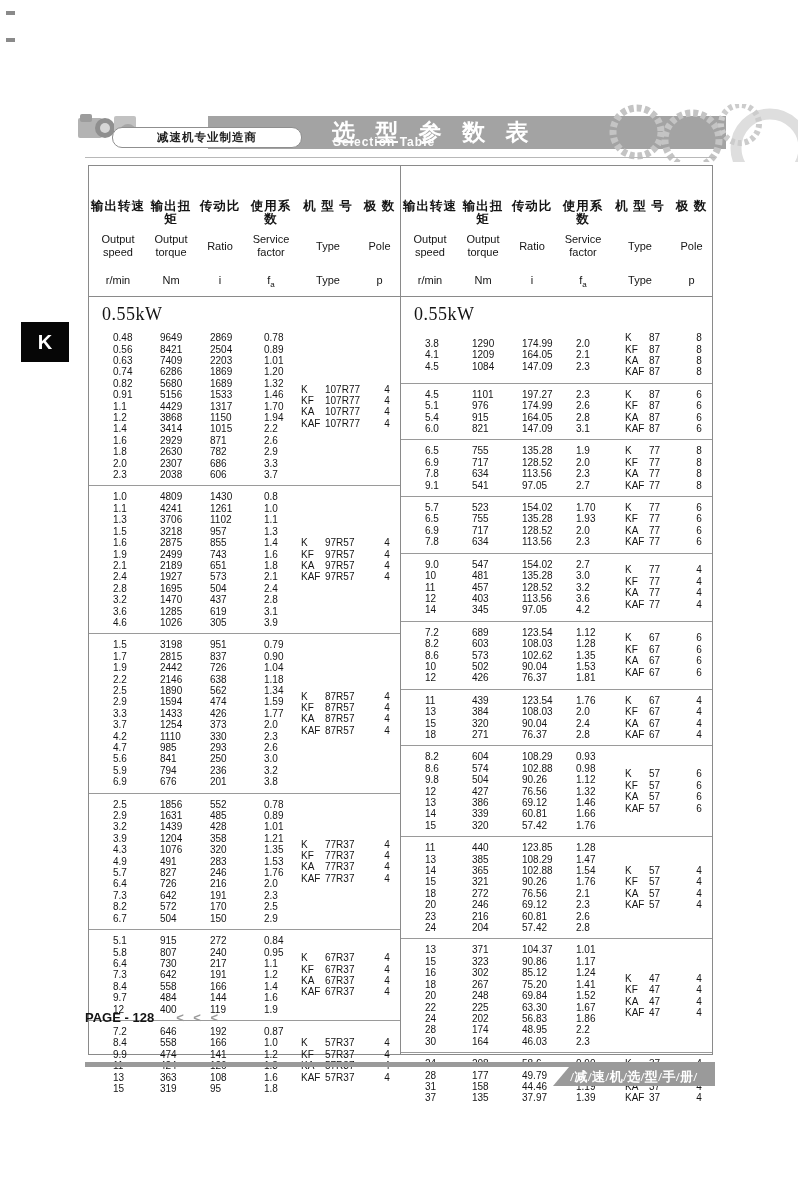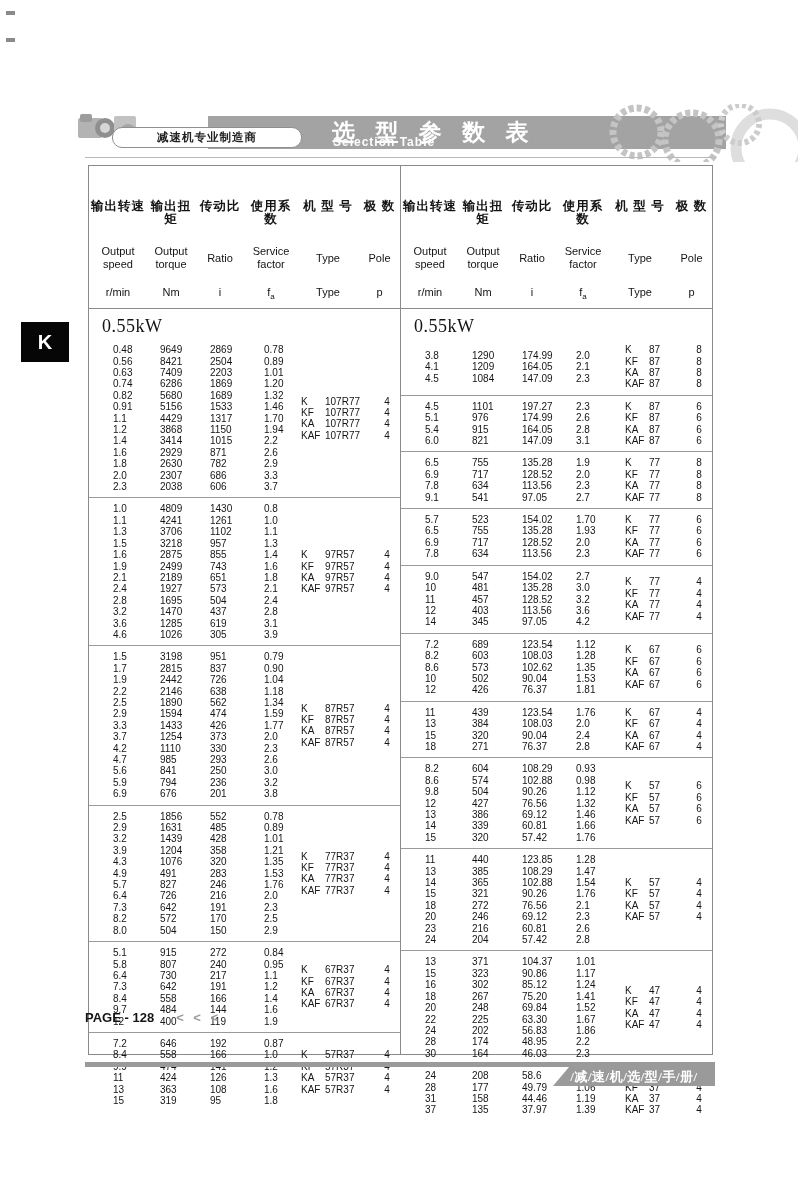--- a/index.html
+++ b/index.html
@@ -22,21 +22,21 @@
   
   .ktab{position:absolute;left:21px;top:322px;width:48px;height:40px;background:#060606;color:#fff;
         display:flex;align-items:center;justify-content:center;font-size:20px;font-weight:700;}
   
   .tables{position:absolute;left:88px;top:165px;width:623px;height:888px;border:1px solid #8a8a8a;display:flex;}
   .tcol{width:311px;display:flex;flex-direction:column;}
   .tcol.left{border-right:1px solid #8a8a8a;}
   .thead{border-bottom:1px solid #8a8a8a;padding:7px 0 5px;}
   .hrow{display:grid;grid-template-columns:58px 48px 50px 52px 62px 41px;margin-top:27px;}
   .hrow.cn{font-size:12.5px;font-weight:700;letter-spacing:1px;}
-  .hrow.en{font-size:11px;margin-top:18px;align-items:center;min-height:28px;}
+  .hrow.en{font-size:11px;margin-top:6px;align-items:center;min-height:28px;}
   .hrow.unit{font-size:11px;margin-top:14px;}
   .hcell{text-align:center;line-height:13px;}
   .hcell sub{font-size:8px;}
   .tbody{flex:1;}
   .power{font-family:"Liberation Serif",serif;font-size:18px;font-weight:500;padding:7px 0 2px 13px;letter-spacing:0.5px;}
   .block{display:flex;align-items:center;padding:5px 0;}
   .block + .block{border-top:1px solid #9a9a9a;}
   .nums{display:grid;grid-template-columns:58px 48px 50px 52px;align-self:center;}
   .num{font-size:10px;line-height:11.4px;white-space:nowrap;}
   .num.c0{padding-left:24px;}
@@ -380,21 +380,21 @@
             <div class="num c2">216</div>
             <div class="num c3">2.0</div>
             <div class="num c0">7.3</div>
             <div class="num c1">642</div>
             <div class="num c2">191</div>
             <div class="num c3">2.3</div>
             <div class="num c0">8.2</div>
             <div class="num c1">572</div>
             <div class="num c2">170</div>
             <div class="num c3">2.5</div>
-            <div class="num c0">8.0</div>
+            <div class="num c0">6.7</div>
             <div class="num c1">504</div>
             <div class="num c2">150</div>
             <div class="num c3">2.9</div>
           </div>
           <div class="typezone">
             <div class="tline">
               <span class="prefix">K</span>
               <span class="model">77R37</span>
               <span class="pole">4</span>
             </div>

